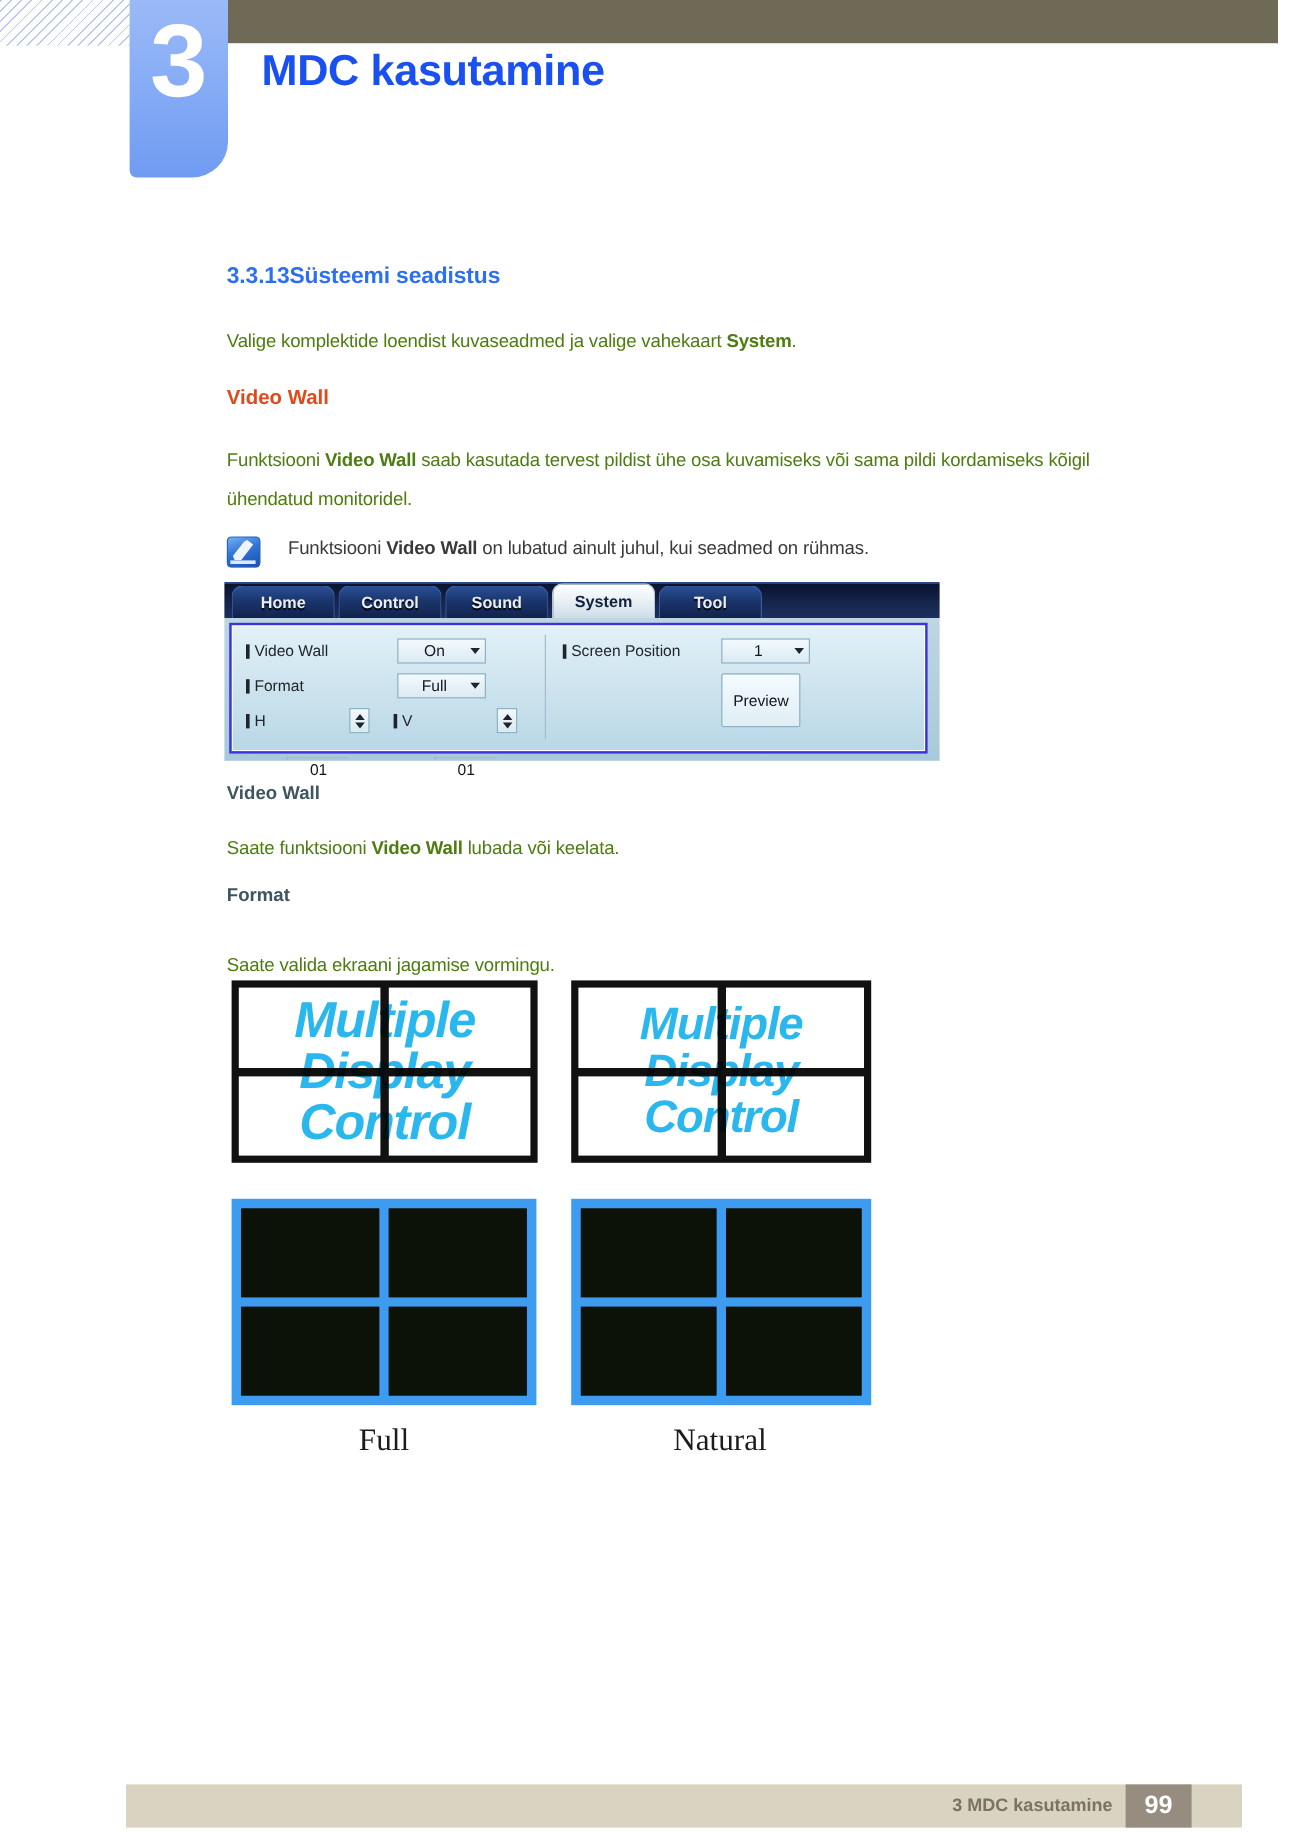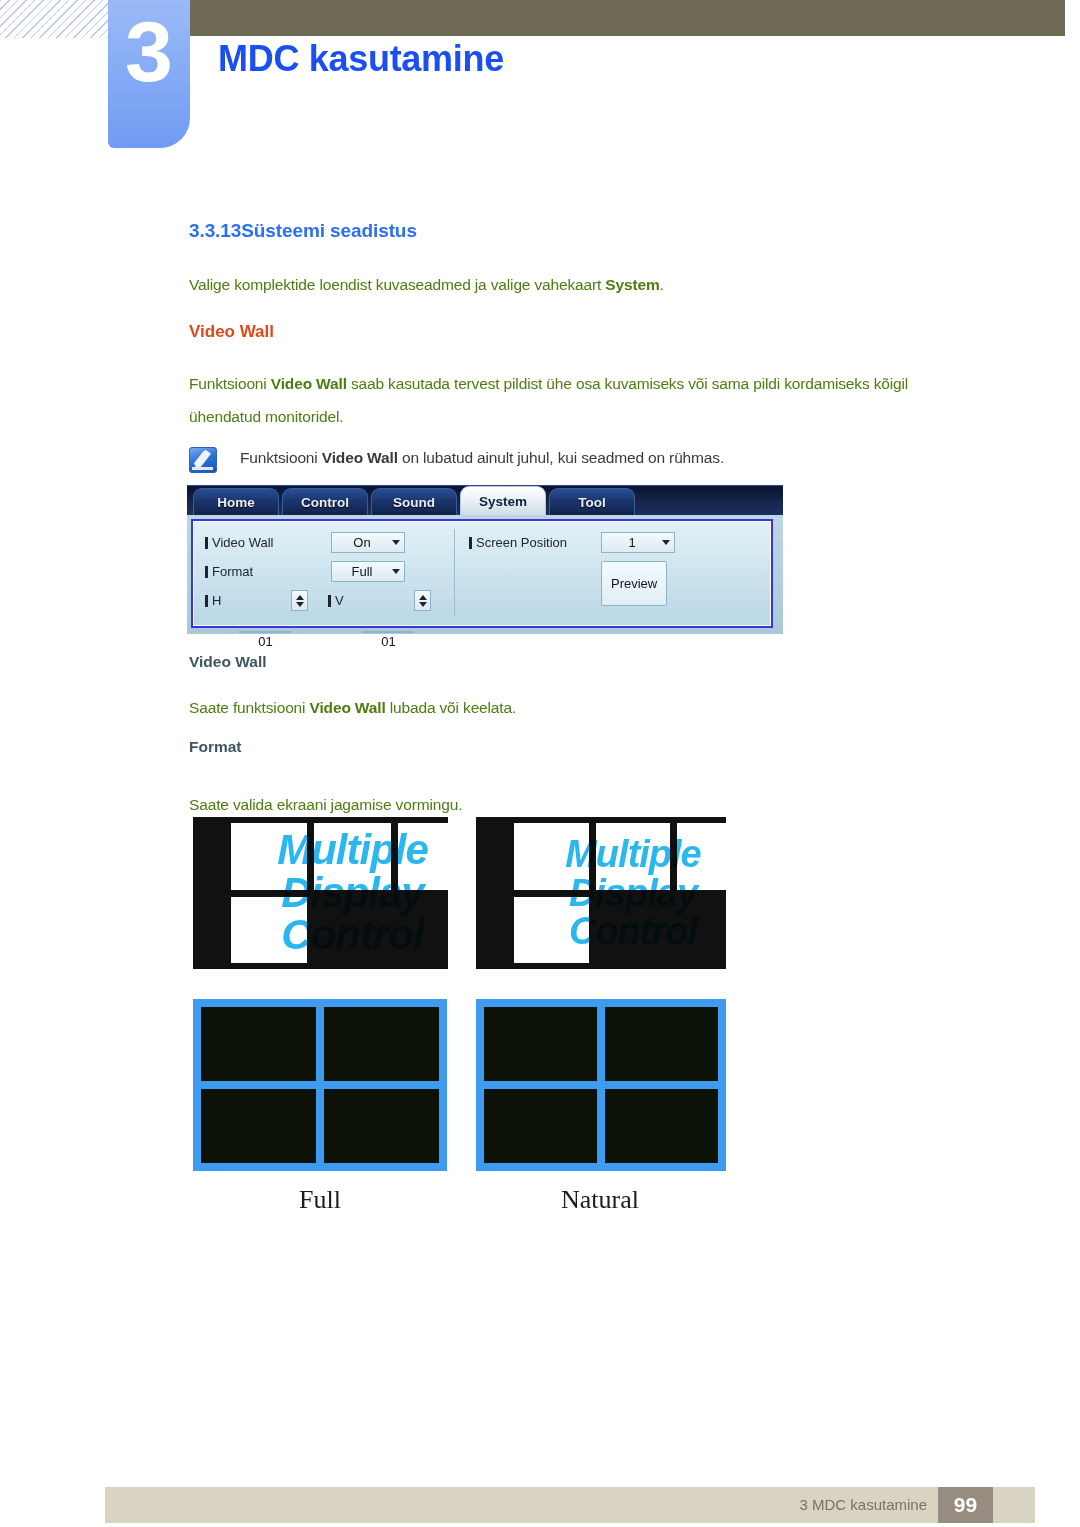--- a/index.html
+++ b/index.html
@@ -356,24 +356,23 @@
   
   .wall-text {
     background: #111111;
     padding: 6px;
   }
   .wall-text .grid {
     position: relative;
     width: 100%;
     height: 100%;
     display: grid;
-    grid-template-columns: 1fr 1fr 1fr;
+    grid-template-columns: 1fr 1fr;
     grid-template-rows: 1fr 1fr;
     gap: 7px;
-    margin-left: 32px;
   }
   .wall-text .cell {
     background: #ffffff;
   }
   .wall-text .overlay {
     position: absolute;
     inset: 0;
     display: flex;
     flex-direction: column;
     align-items: center;
@@ -434,21 +433,21 @@
     width: 930px;
     height: 36px;
     background: #d9d3c1;
   }
   .footer-label {
     position: absolute;
     right: 108px;
     top: 9px;
     font-size: 15px;
     color: #7b7263;
-    font-weight: normal;
+    font-weight: bold;
   }
   .footer-pagebox {
     position: absolute;
     right: 42px;
     top: 0;
     width: 55px;
     height: 36px;
     background: #968d80;
     color: #ffffff;
     font-size: 21px;

